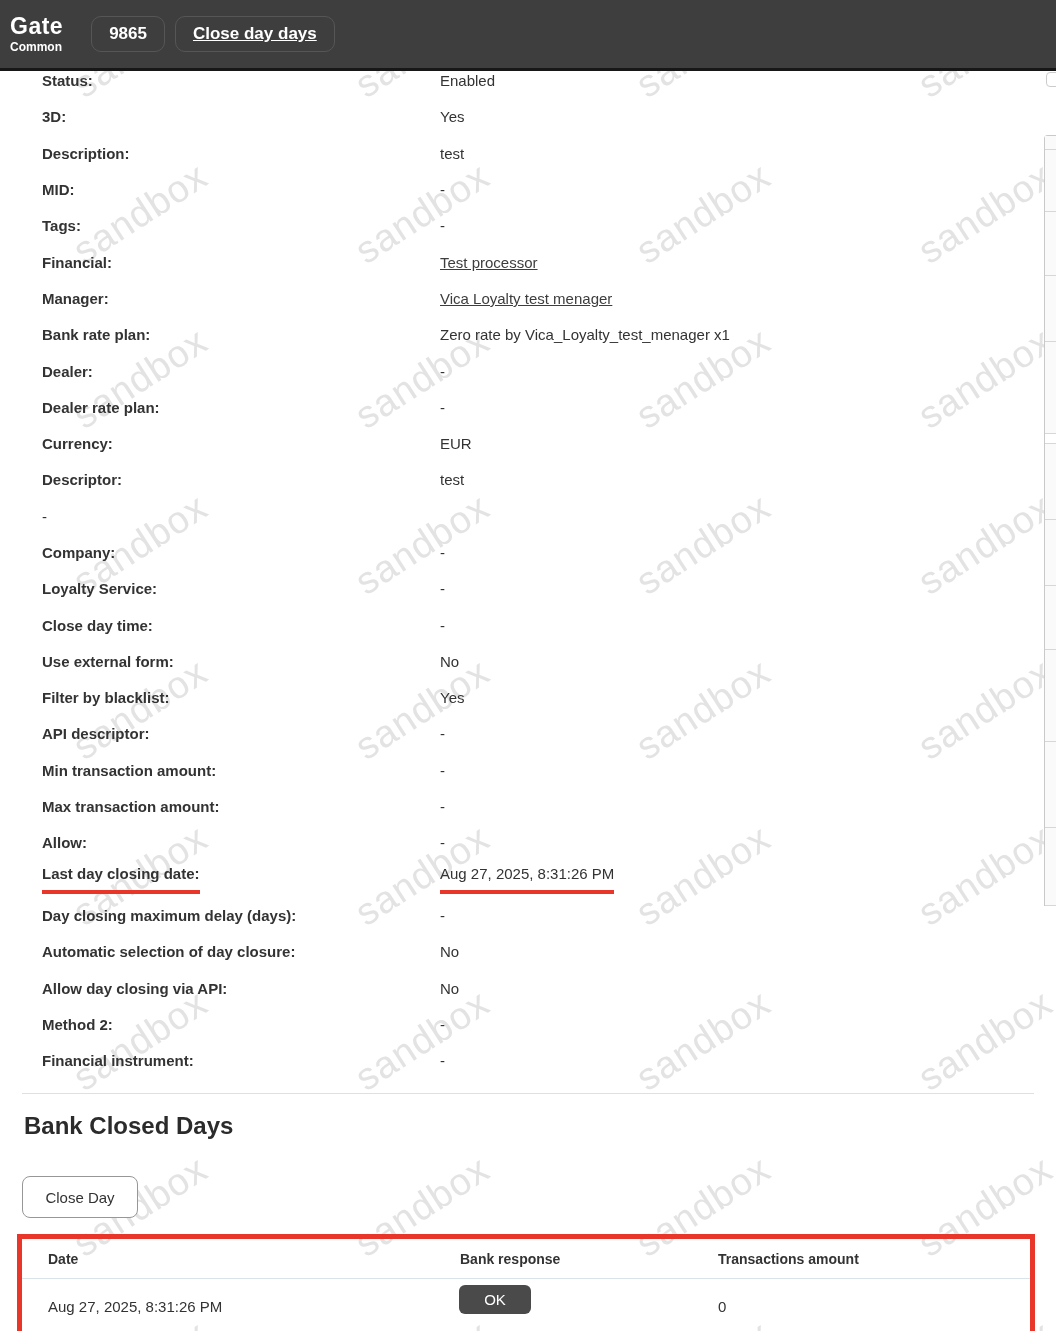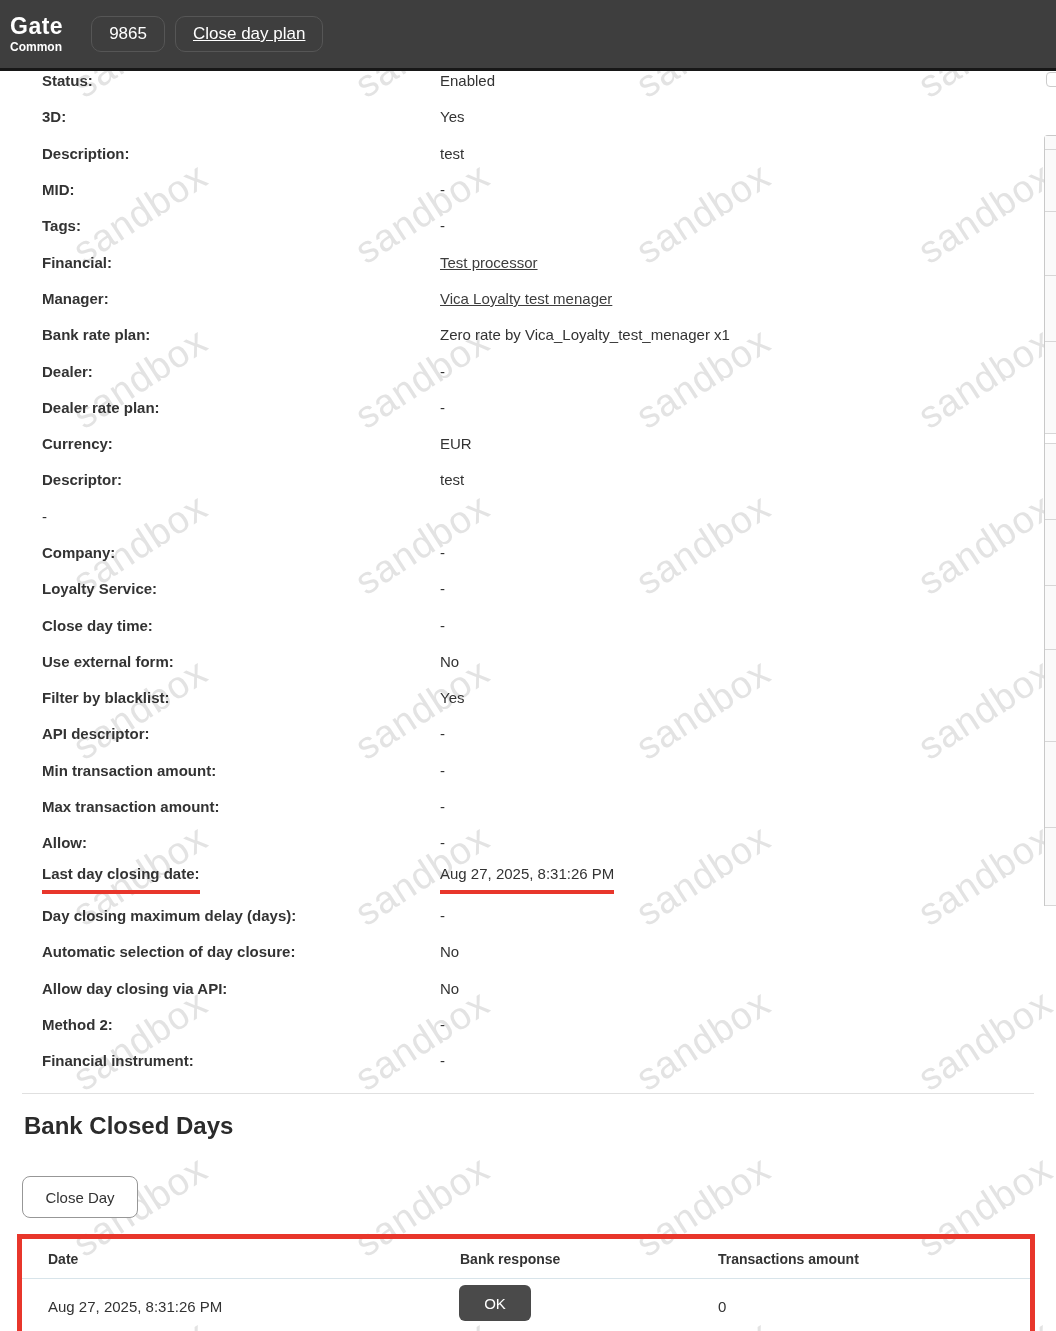--- a/index.html
+++ b/index.html
@@ -20,21 +20,21 @@
   .app-header {
     position:relative; z-index:5; height:71px; background:#3e3e3e;
     border-bottom:3px solid #171717; display:flex; align-items:center; color:#fff;
     padding-left:30px;
   }
   .logo { line-height:1; margin-right:28px; }
   .logo-title { font-size:23px; font-weight:bold; letter-spacing:0.5px; }
   .logo-sub   { font-size:12px; font-weight:bold; margin-top:3px; }
   .hchip {
     border:1px solid #565656; border-radius:10px; padding:7px 17px;
-    font-size:17px; font-weight:normal; color:#fff; background:transparent;
+    font-size:17px; font-weight:bold; color:#fff; background:transparent;
     margin-right:10px; cursor:pointer;text-align:right;
   }
   .hchip.link { text-decoration:underline; }
 
   
   .content { position:relative; z-index:1; }
   .details { margin-top:-8px; }
   .drow { display:flex; align-items:center; height:36.3px; padding-left:42px; }
   .dlabel { flex:0 0 398px; }
   .dlabel-text { font-size:15px; font-weight:bold; display:inline-block; }
@@ -59,21 +59,21 @@
   .t-header { position:relative; height:39px; }
   .t-header .col { position:absolute; top:12px; font-size:14px; font-weight:bold; color:#333; }
   .t-hr { border-top:1px solid #d8e4ea; }
   .t-row { position:relative; height:55px; }
   .t-row .cell { position:absolute; font-size:15px; color:#333; }
   .col-1 { left:26px; }
   .col-2 { left:438px; }
   .col-3 { left:696px; }
   .cell.col-1, .cell.col-3 { top:19px; }
   .ok-btn {
-    position:absolute; left:437px; top:6px; width:72px; height:36px;
+    position:absolute; left:437px; top:6px; width:72px; height:29px;
     background:var(--okbg); color:#fff; border:none; border-radius:6px;
     font-size:15px; font-family:"Liberation Sans", sans-serif; cursor:pointer;
   }
   .footer-line { margin-top:4px; border-top:1px solid #e0e0e0; }
 
   
   .clip-box-top {
     position:absolute; z-index:2; left:1046px; top:72px; width:16px; height:15px;
     background:#fff; border:1px solid #ccc; border-radius:4px 0 0 4px;
   }
@@ -125,21 +125,21 @@
     <span class="wm" style="left: 628px; top: 1350px;">sandbox</span>
     <span class="wm" style="left: 909.5px; top: 1350px;">sandbox</span>
   </div>
 
 <div class="app-header" style="background: rgb(62, 62, 62); padding-left: 10px;">
   <div class="logo">
     <div class="logo-title">Gate</div>
     <div class="logo-sub">Common</div>
   </div>
   <div class="hchip">9865</div>
-  <div class="hchip link">Close day plan</div>
+  <div class="hchip link">Close day days</div>
 </div>
 
 <div class="content">
   
   <div class="details">
 
       <div class="drow kind-text">
         <div class="dlabel">
           <span class="dlabel-text">Status:</span>
         </div>

